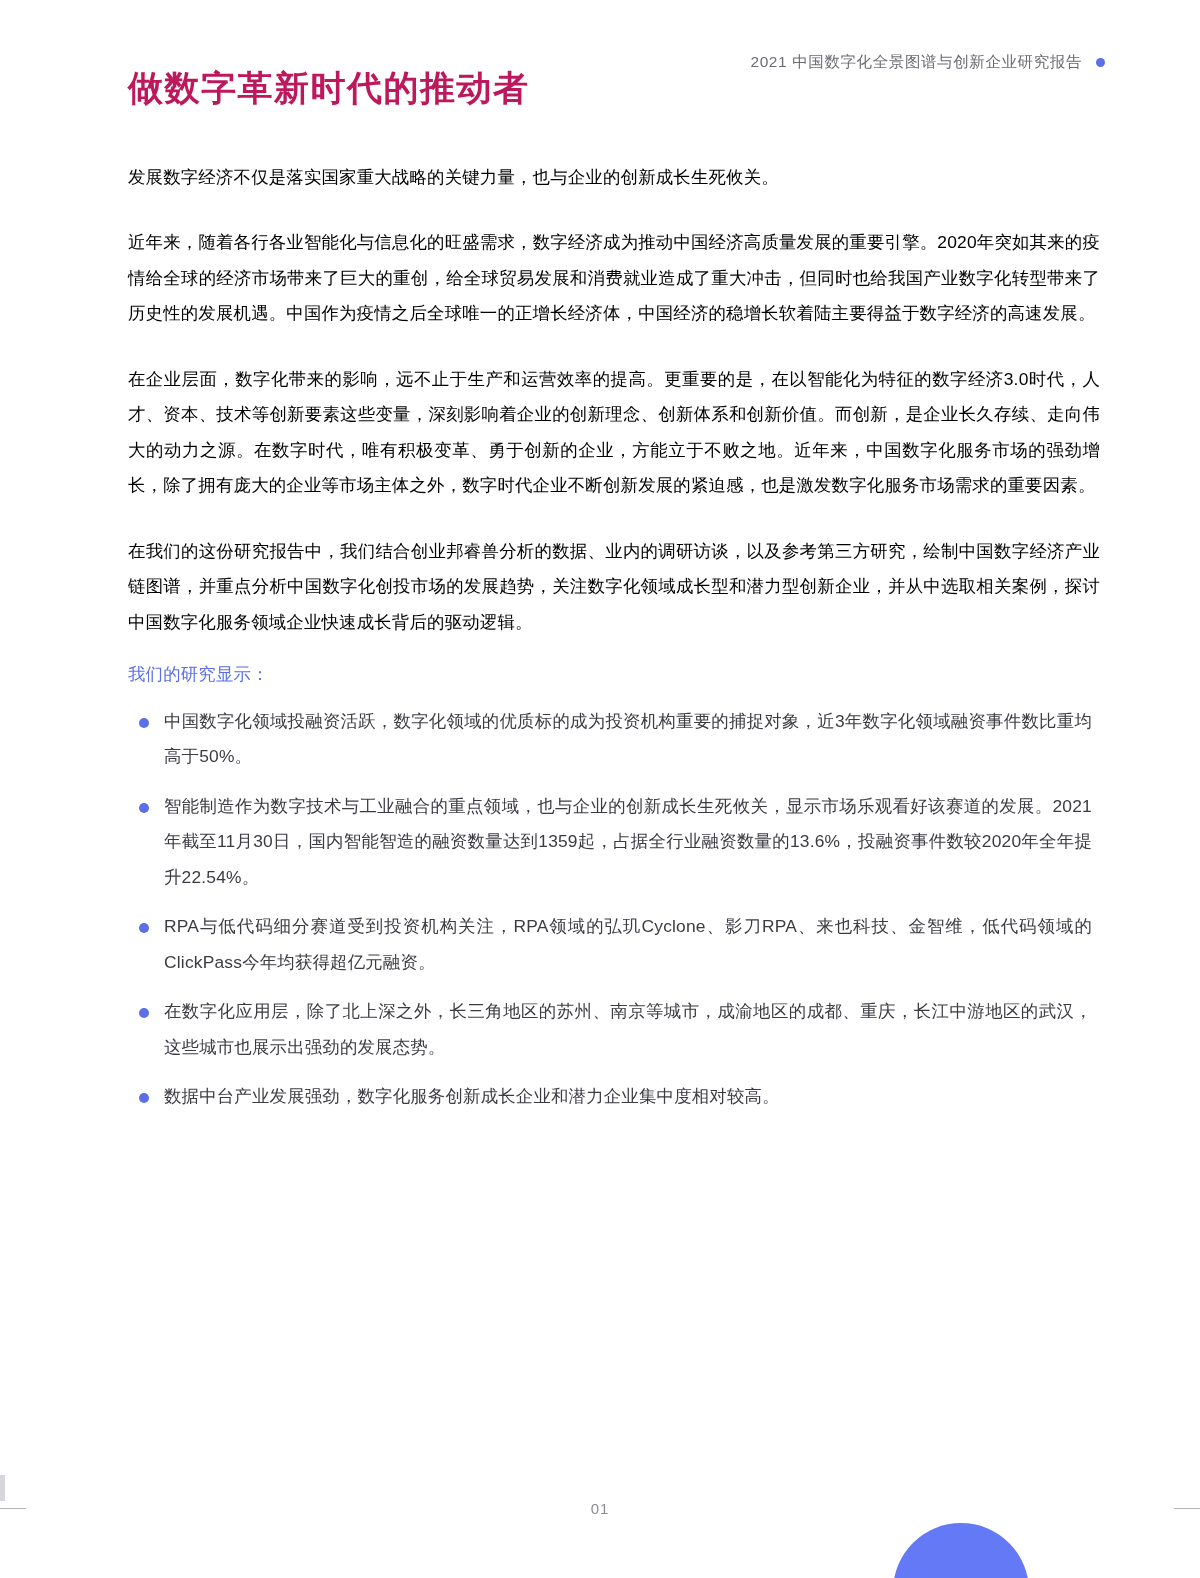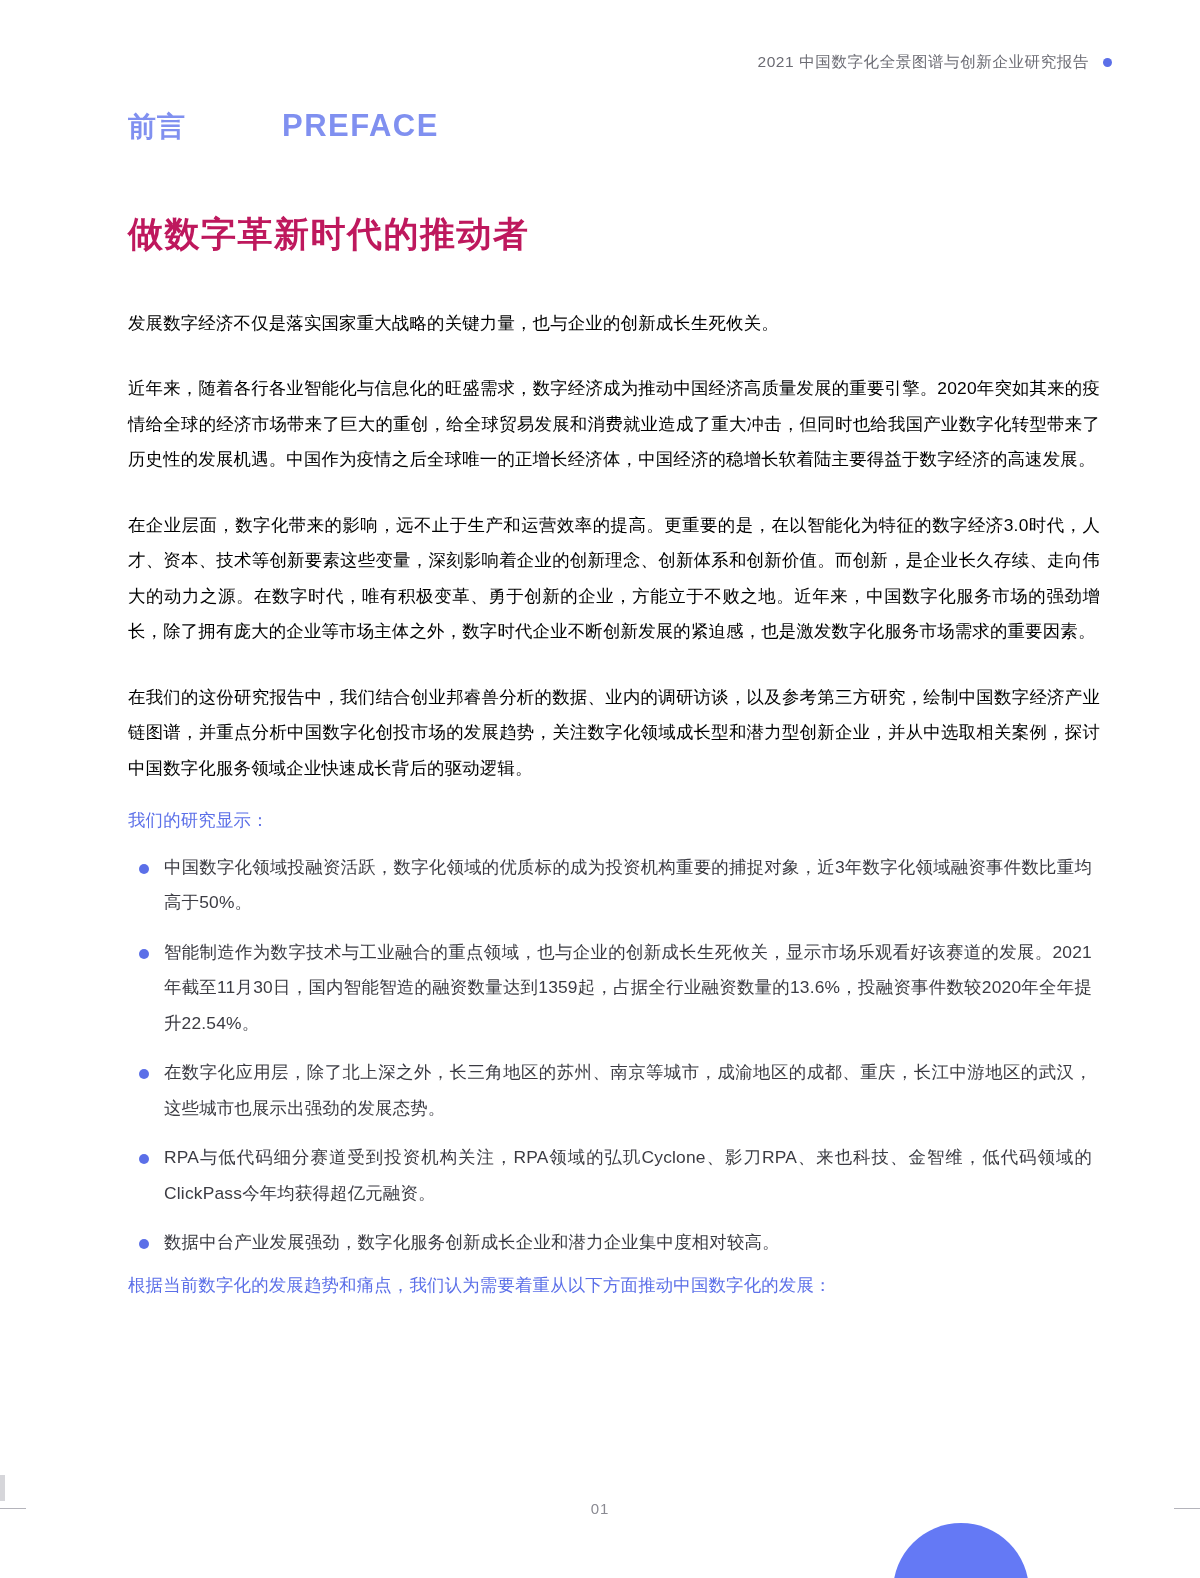--- a/index.html
+++ b/index.html
@@ -11,21 +11,21 @@
     background: #ffffff;
     font-family: "Liberation Sans", "DejaVu Sans", sans-serif;
     position: relative;
     overflow: hidden;
   }
 
   
   .page-header {
     position: absolute;
     top: 52px;
-    right: 88px;
+    right: 95px;
     display: flex;
     align-items: center;
     gap: 14px;
   }
   .page-header .hdr-text {
     font-size: 15.5px;
     color: #6b6b73;
     letter-spacing: 0.6px;
     white-space: nowrap;
   }
@@ -156,42 +156,37 @@
 </head>
 <body>
 
 <div class="page-header">
   <span class="hdr-text">2021 中国数字化全景图谱与创新企业研究报告</span>
   <span class="hdr-dot"></span>
 </div>
 
 <div class="content">
 
-  <div class="eyebrow">
-    <span class="cn">前言</span>
-    <span class="en">PREFACE</span>
-  </div>
 
   <h1 class="headline">做数字革新时代的推动者</h1>
 
   <p class="para first">发展数字经济不仅是落实国家重大战略的关键力量，也与企业的创新成长生死攸关。</p>
   <p class="para">近年来，随着各行各业智能化与信息化的旺盛需求，数字经济成为推动中国经济高质量发展的重要引擎。2020年突如其来的疫情给全球的经济市场带来了巨大的重创，给全球贸易发展和消费就业造成了重大冲击，但同时也给我国产业数字化转型带来了历史性的发展机遇。中国作为疫情之后全球唯一的正增长经济体，中国经济的稳增长软着陆主要得益于数字经济的高速发展。</p>
   <p class="para">在企业层面，数字化带来的影响，远不止于生产和运营效率的提高。更重要的是，在以智能化为特征的数字经济3.0时代，人才、资本、技术等创新要素这些变量，深刻影响着企业的创新理念、创新体系和创新价值。而创新，是企业长久存续、走向伟大的动力之源。在数字时代，唯有积极变革、勇于创新的企业，方能立于不败之地。近年来，中国数字化服务市场的强劲增长，除了拥有庞大的企业等市场主体之外，数字时代企业不断创新发展的紧迫感，也是激发数字化服务市场需求的重要因素。</p>
   <p class="para">在我们的这份研究报告中，我们结合创业邦睿兽分析的数据、业内的调研访谈，以及参考第三方研究，绘制中国数字经济产业链图谱，并重点分析中国数字化创投市场的发展趋势，关注数字化领域成长型和潜力型创新企业，并从中选取相关案例，探讨中国数字化服务领域企业快速成长背后的驱动逻辑。</p>
 
   <div class="sub-head">我们的研究显示：</div>
   <ul class="bullets">
     <li class="bullet">中国数字化领域投融资活跃，数字化领域的优质标的成为投资机构重要的捕捉对象，近3年数字化领域融资事件数比重均高于50%。</li>
     <li class="bullet">智能制造作为数字技术与工业融合的重点领域，也与企业的创新成长生死攸关，显示市场乐观看好该赛道的发展。2021年截至11月30日，国内智能智造的融资数量达到1359起，占据全行业融资数量的13.6%，投融资事件数较2020年全年提升22.54%。</li>
+    <li class="bullet">RPA与低代码细分赛道受到投资机构关注，RPA领域的弘玑Cyclone、影刀RPA、来也科技、金智维，低代码领域的ClickPass今年均获得超亿元融资。</li>
     <li class="bullet">在数字化应用层，除了北上深之外，长三角地区的苏州、南京等城市，成渝地区的成都、重庆，长江中游地区的武汉，这些城市也展示出强劲的发展态势。</li>
-    <li class="bullet">RPA与低代码细分赛道受到投资机构关注，RPA领域的弘玑Cyclone、影刀RPA、来也科技、金智维，低代码领域的ClickPass今年均获得超亿元融资。</li>
     <li class="bullet">数据中台产业发展强劲，数字化服务创新成长企业和潜力企业集中度相对较高。</li>
   </ul>
 
-  <div class="sub-head">根据当前数字化的发展趋势和痛点，我们认为需要着重从以下方面推动中国数字化的发展：</div>
 
 </div>
 
 <div class="footer">
   <span class="rule"></span>
   <span class="pg">01</span>
   <span class="rule"></span>
 </div>
 
 <div class="corner-circle"></div>

